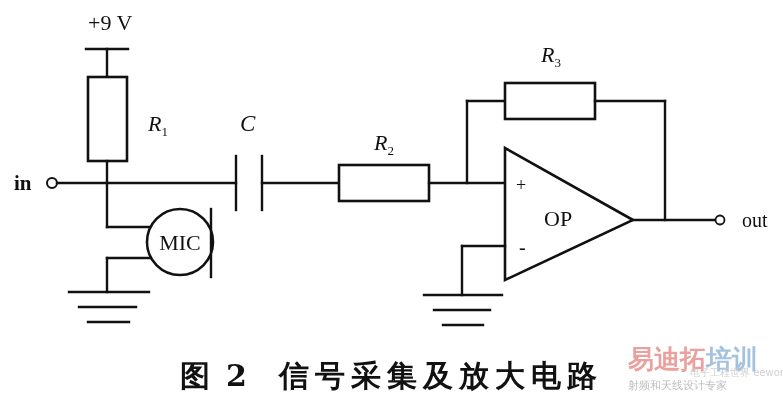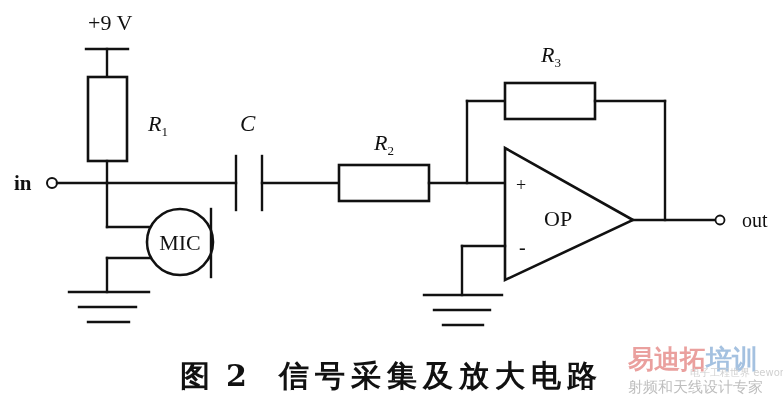--- a/index.html
+++ b/index.html
@@ -12,21 +12,21 @@
     #caption {
       position: absolute; left: 180px; top: 356px;
       font-family: "DejaVu Serif", "Liberation Serif", serif;
       font-size: 30px; letter-spacing: 6px; color: #111; white-space: nowrap; font-weight: bold;
     }
     #caption .num { margin: 0 26px 0 10px; }
     #watermark { position: absolute; left: 628px; top: 342px; width: 150px; height: 62px; opacity: 0.55; }
     #wm-top { position: absolute; left: 0; top: 0; font-family: "DejaVu Sans", sans-serif; font-weight: bold; font-size: 26px; white-space: nowrap; }
     #wm-top .red { color: #d9534f; }
     #wm-top .blue { color: #5b8fc7; }
-    #wm-bottom { position: absolute; left: 0; top: 36px; font-family: "DejaVu Sans", sans-serif; font-size: 15px; color: #888; white-space: nowrap; }
+    #wm-bottom { position: absolute; left: 0; top: 36px; font-family: "DejaVu Sans", sans-serif; font-size: 11px; color: #888; white-space: nowrap; }
     #wm-logo { position: absolute; left: 62px; top: 24px; font-family: "DejaVu Sans", sans-serif; font-size: 10px; color: #aaa; white-space: nowrap; }
   </style>
 </head>
 <body>
 
 <svg id="circuit" width="783" height="340" viewBox="0 0 783 340">
 
   <text class="lbl" x="88" y="30" font-size="22">+9 V</text>
   <line class="wire" x1="86" y1="49" x2="128" y2="49"></line>
   <line class="wire" x1="107" y1="49" x2="107" y2="77"></line>

